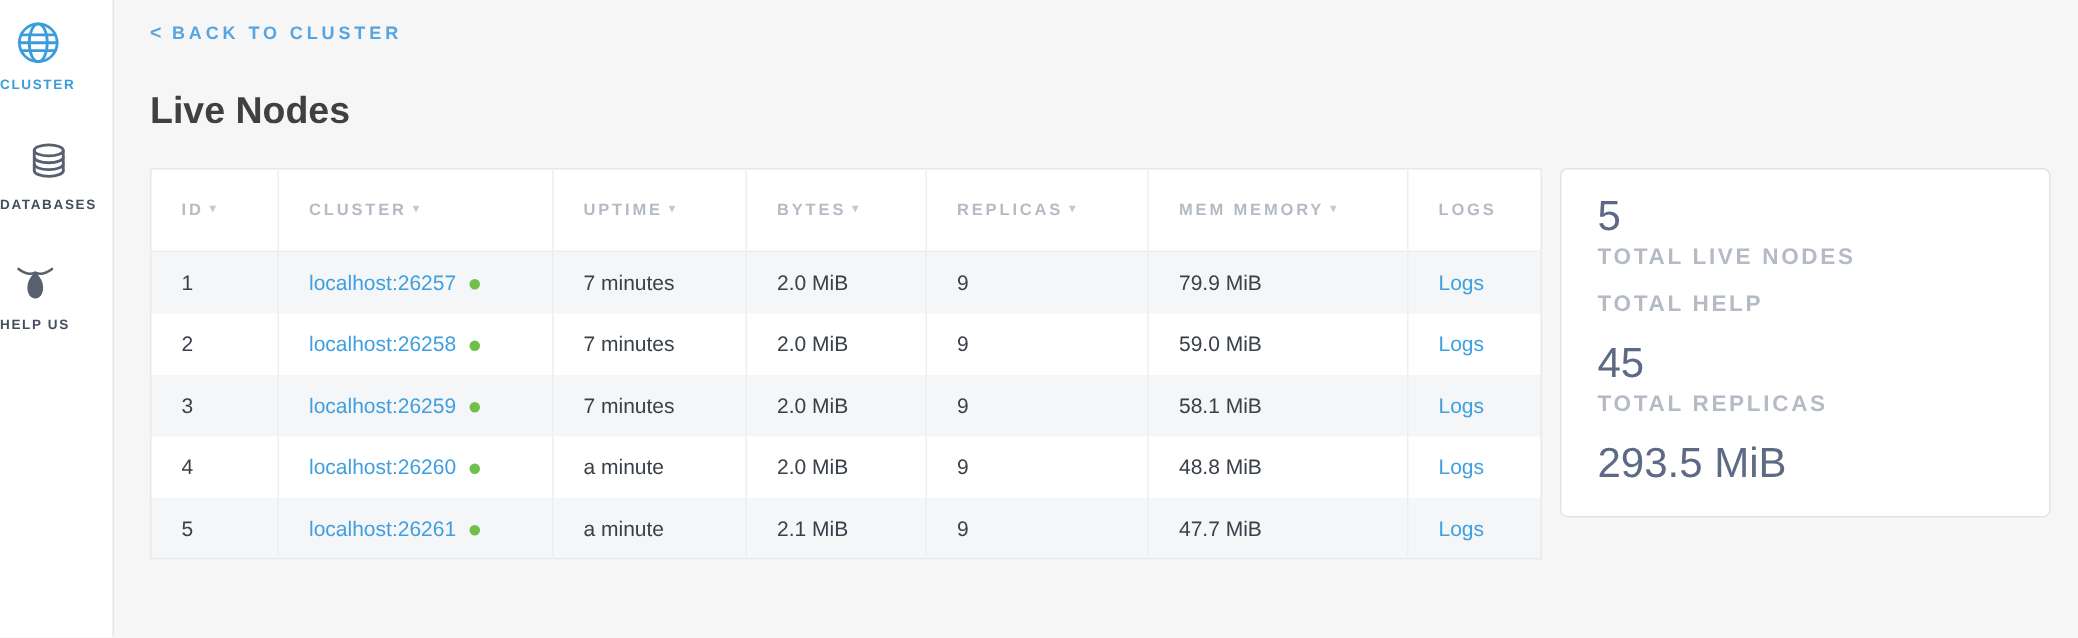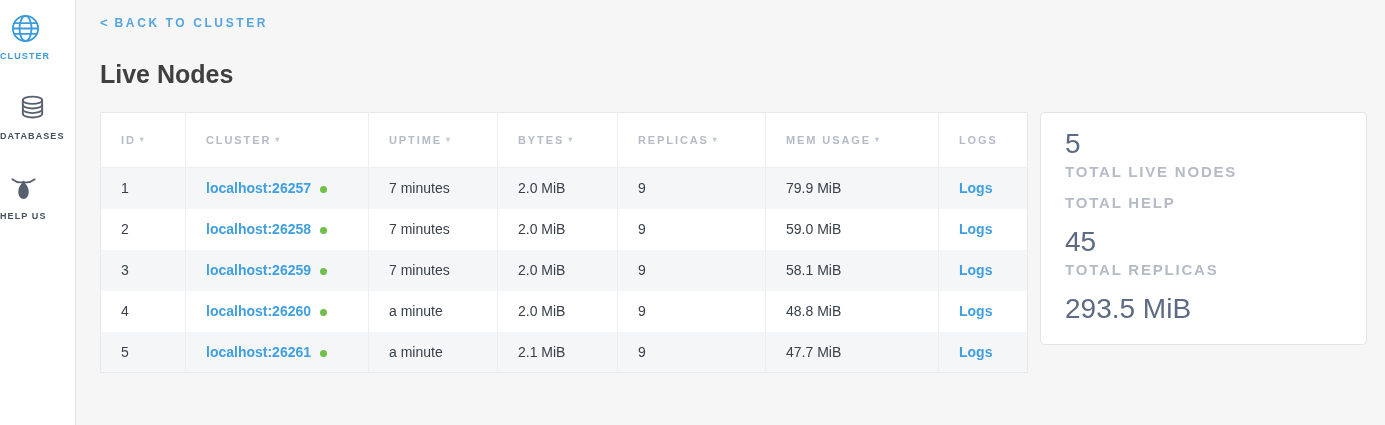--- a/index.html
+++ b/index.html
@@ -64,21 +64,21 @@
     color: #b4bbc5; border-bottom: 1px solid #eceef0;
     white-space: nowrap;
   }
   table.nodes th + th, table.nodes td + td { border-left: 1px solid #eceef0; }
   table.nodes td {
     height: 41px; padding-left: 20px;
     font-size: 14px; color: #394049; white-space: nowrap;
   }
   table.nodes tbody tr:nth-child(odd) { background: #f4f6f8; }
   .sort-arrow { font-size: 8px; color: #c4c9d3; margin-left: 4px; vertical-align: 2px; }
-  .addr-link, .logs-link { color: #3f9fdf; text-decoration: none; cursor: pointer; font-weight: bold; }
+  .addr-link, .logs-link { color: #3f9fdf; text-decoration: none; cursor: pointer; }
   .status-dot {
     display: inline-block; width: 7px; height: 7px; border-radius: 50%;
     background: #6fbf4a; margin-left: 9px;
   }
 
   
   .summary-panel {
     width: 327px; margin-left: 12px;
     background: #ffffff; border: 1px solid #e2e3e6; border-radius: 5px;
     padding: 14px 24px 18px;
@@ -148,21 +148,21 @@
           <col class="c-mem">
           <col class="c-logs">
       </colgroup>
       <thead>
         <tr>
           <th><span>ID</span><span class="sort-arrow">▾</span></th>
           <th><span>CLUSTER</span><span class="sort-arrow">▾</span></th>
           <th><span>UPTIME</span><span class="sort-arrow">▾</span></th>
           <th><span>BYTES</span><span class="sort-arrow">▾</span></th>
           <th><span>REPLICAS</span><span class="sort-arrow">▾</span></th>
-          <th><span>MEM USAGE</span><span class="sort-arrow">▾</span></th>
+          <th><span>MEM MEMORY</span><span class="sort-arrow">▾</span></th>
           <th><span>LOGS</span></th>
         </tr>
       </thead>
       <tbody>
         <tr>
           <td>1</td>
           <td><a class="addr-link">localhost:26257</a><span class="status-dot"></span></td>
           <td>7 minutes</td>
           <td>2.0 MiB</td>
           <td>9</td>

